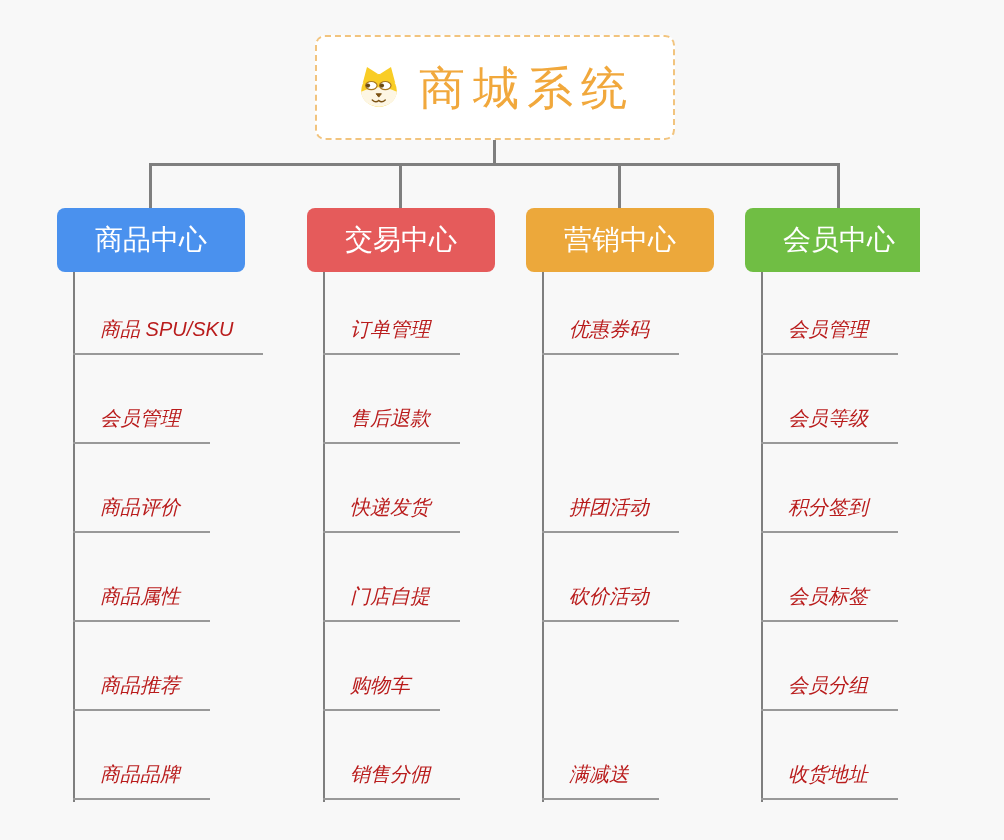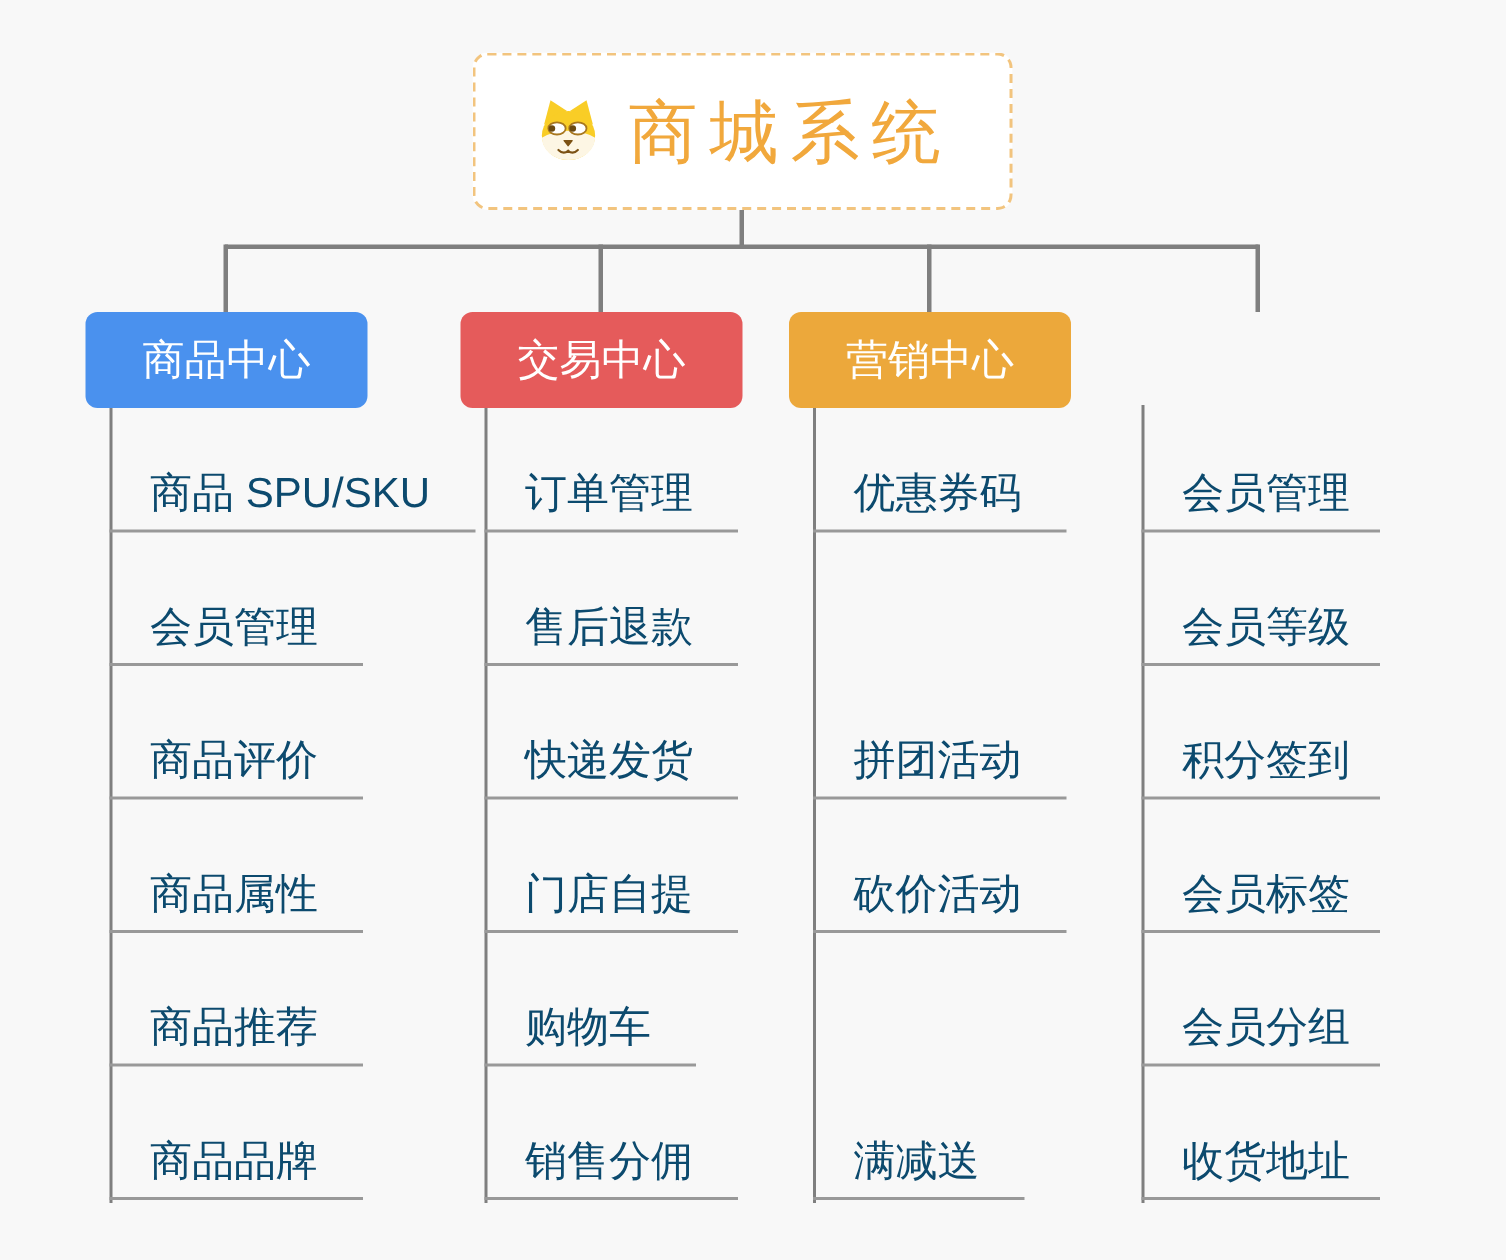--- a/index.html
+++ b/index.html
@@ -26,23 +26,24 @@
   .cline.h{height:3px;}
   .rail{position:absolute;width:2px;background:#7F7F7F;}
   
   .branch{
     position:absolute;top:208px;width:188px;height:64px;border-radius:8px;
     color:#FFFFFF;font-size:28px;display:flex;align-items:center;
     justify-content:center;white-space:nowrap;
   }
   
   .leaf{
-    position:absolute;white-space:nowrap;font-size:28px;color:#0c4a6e;
+    position:absolute;white-space:nowrap;font-size:20px;color:#b91c1c;
     line-height:28px;padding:0 30px 10px 27px;
     border-bottom:2px solid #999999;
+    font-style:italic;
   }
 </style>
 </head>
 <body>
 
 <div class="canvas">
 
   <div class="cline v" style="left:493px;top:140px;height:26px"></div>
   <div class="cline h" style="left:150px;top:163px;width:689px"></div>
   <div class="cline v" style="left:149px;top:163px;height:45px"></div>
@@ -69,20 +70,21 @@
         <path d="M44,62 h11 l-5.5,7 z" fill="#7C5214" stroke="#7C5214" stroke-width="2" stroke-linejoin="round"></path>
         <path d="M36,75 q7,7 13.5,1 q6.5,6 13.5,-1" stroke="#7C5214" stroke-width="3" fill="none" stroke-linecap="round"></path>
       </svg>
     </span>
     <span class="root-title">商城系统</span>
   </div>
 
   <div class="branch" style="left: 57px; background-color: rgb(74, 145, 238);">商品中心</div>
   <div class="branch" style="left: 307px; background-color: rgb(229, 91, 91);">交易中心</div>
   <div class="branch" style="left: 526px; background-color: rgb(236, 168, 59); font-family: Liberation Serif, serif;">营销中心</div>
+  <div class="branch" style="left: 745px; background-color: rgb(112, 190, 68);">会员中心</div>
 
   <div class="leaf" style="left:73px;top:315px">商品 SPU/SKU</div>
   <div class="leaf" style="left:73px;top:404px">会员管理</div>
   <div class="leaf" style="left:73px;top:493px">商品评价</div>
   <div class="leaf" style="left:73px;top:582px">商品属性</div>
   <div class="leaf" style="left:73px;top:671px">商品推荐</div>
   <div class="leaf" style="left:73px;top:760px">商品品牌</div>
 
   <div class="leaf" style="left:323px;top:315px">订单管理</div>
   <div class="leaf" style="left:323px;top:404px">售后退款</div>

